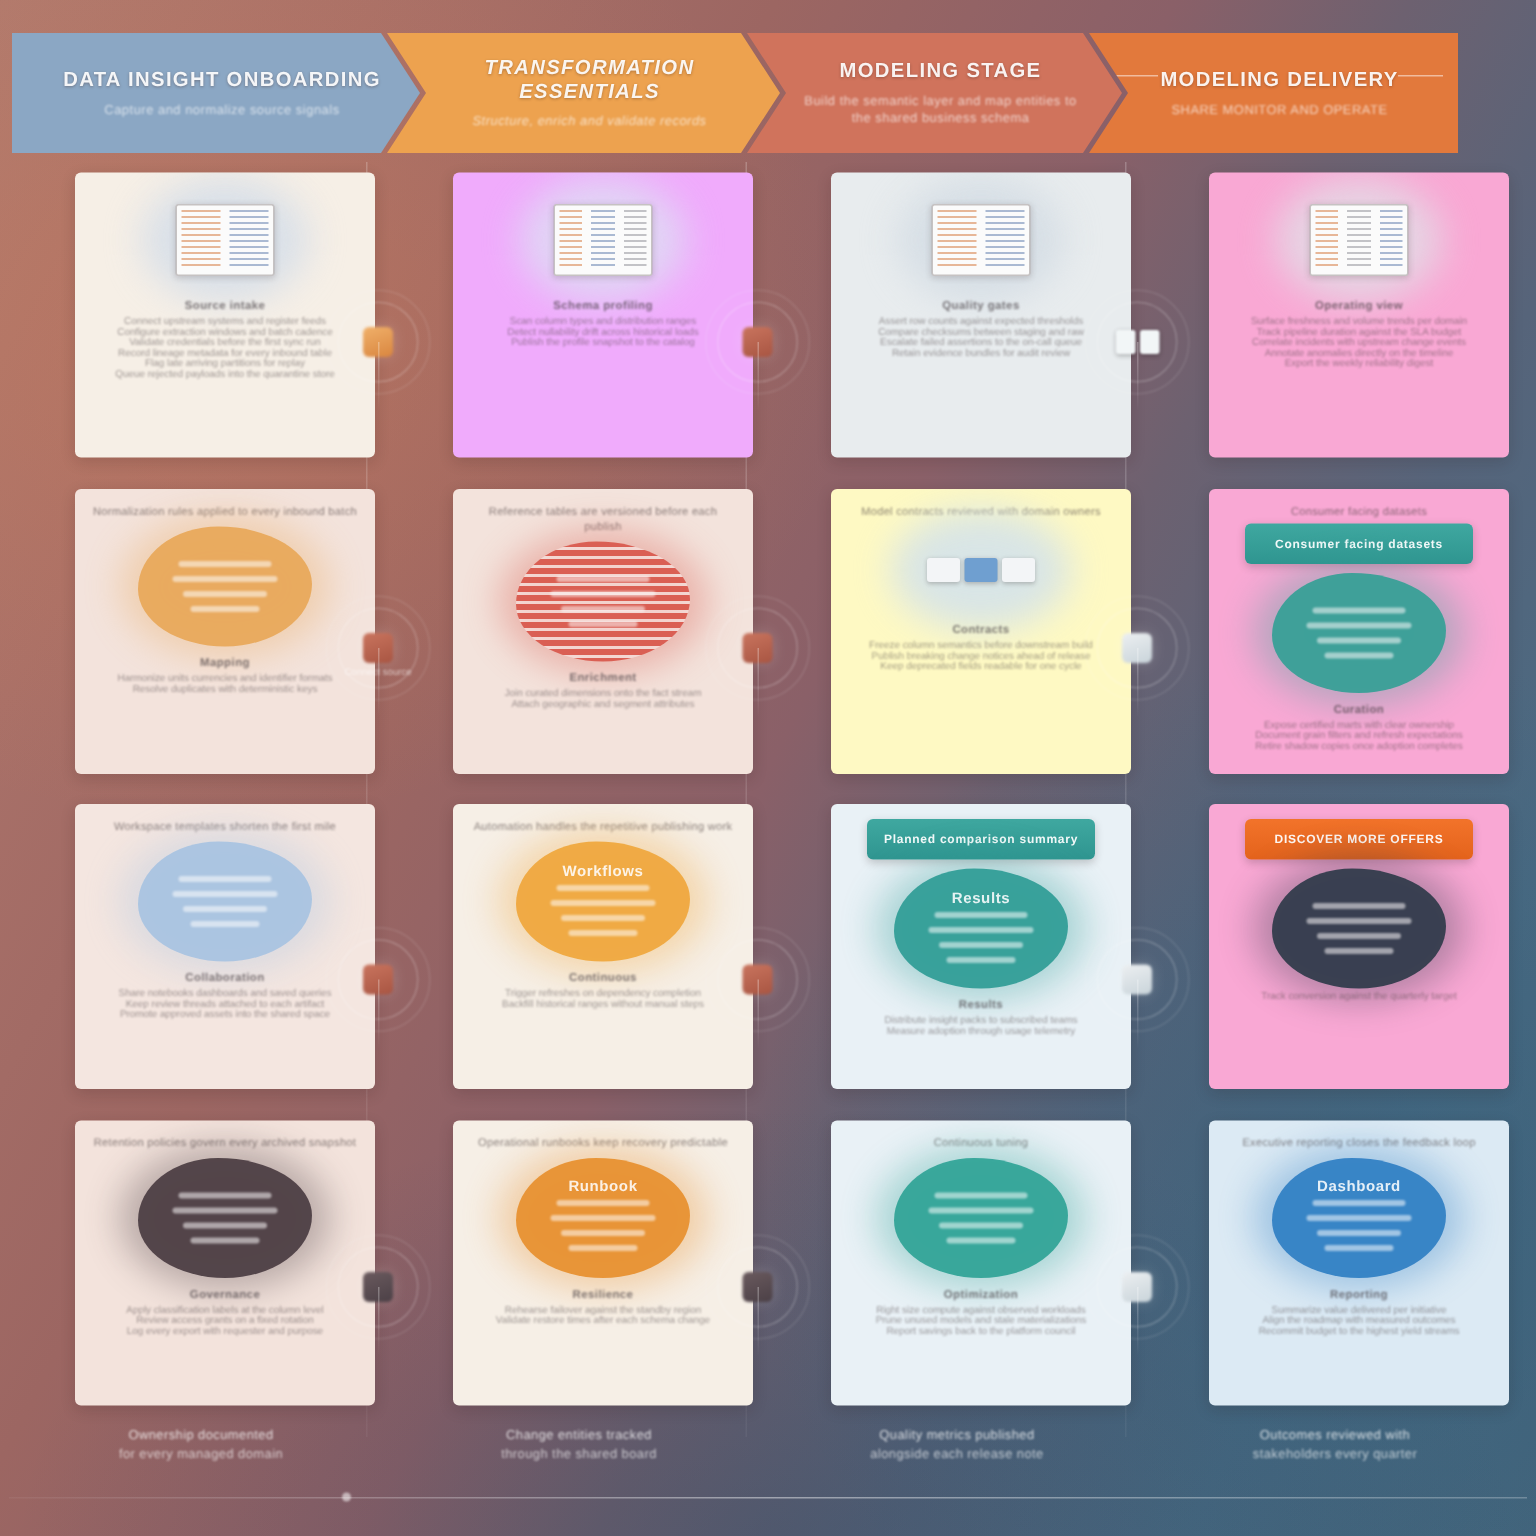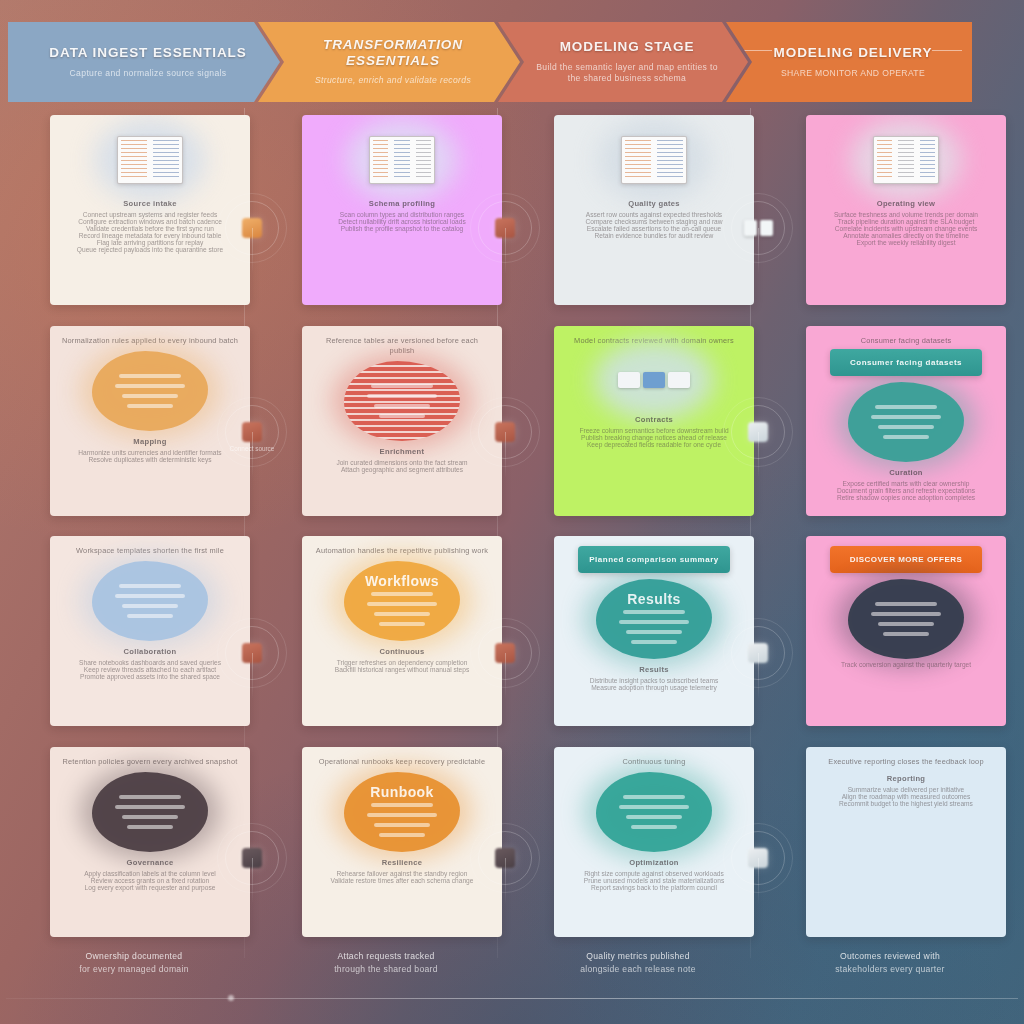--- a/index.html
+++ b/index.html
@@ -100,21 +100,21 @@
     padding: 10px 12px;
     display: flex; flex-direction: column;
     box-shadow: 0 3px 10px rgba(40,20,20,.16);
     overflow: hidden;
   }
   .card.tone-cream  { background: #f6efe6; }
   .card.tone-blush  { background: #f3e3dc; }
   .card.tone-rose   { background: #f4e6e0; }
   .card.tone-paper  { background: #f0abfc; }
   .card.tone-mist   { background: #e8ecee; }
-  .card.tone-ice    { background: #bef264; }
+  .card.tone-ice    { background: #fef9c3; }
   .card.tone-steel  { background: #f9a8d4; }
   .card.tone-frost  { background: #e9f1f6; }
   .card.tone-sky    { background: #dceaf4; }
 
   
   .tline {
     height: 4px; border-radius: 2px;
     background: rgba(70,60,62,.26);
     margin: 3px auto;
     filter: blur(0.6px);
@@ -136,21 +136,21 @@
   
   .blob {
     position: relative;
     margin: 2px auto;
     border-radius: 46% 54% 50% 50% / 52% 48% 52% 48%;
     display: flex; flex-direction: column;
     align-items: center; justify-content: center;
     filter: blur(0.4px);
   }
   .blob-label {
-    font-size: 14px; font-weight: 700; color: rgba(255,255,255,.9);
+    font-size: 10px; font-weight: 700; color: rgba(255,255,255,.9);
     letter-spacing: .4px; filter: blur(0.5px);
   }
 
   .halo {
     position: absolute; border-radius: 50%;
     filter: blur(12px); z-index: 0;
   }
 
   
   .device {
@@ -249,21 +249,21 @@
 <div id="bg-veil"></div>
 
 <div id="cols">
     <div class="track" style="left: 244px;"></div>
     <div class="track" style="left: 497px;"></div>
     <div class="track" style="left: 750px;"></div>
   </div>
 
 <div id="header">
     <div class="chev" style="background: rgb(139, 167, 196); width: 272px; z-index: 10;">
-      <div class="chev-title">DATA INGEST ESSENTIALS</div>
+      <div class="chev-title">DATA INSIGHT ONBOARDING</div>
       <div class="chev-sub">Capture and normalize source signals</div>
     </div>
     <div class="chev" style="background: rgb(237, 162, 79); width: 262px; z-index: 9; font-style: italic;">
       <div class="chev-title">TRANSFORMATION ESSENTIALS</div>
       <div class="chev-sub">Structure, enrich and validate records</div>
     </div>
     <div class="chev" style="background: rgb(208, 115, 92); width: 250px; z-index: 8;">
       <div class="chev-title">MODELING STAGE</div>
       <div class="chev-sub">Build the semantic layer and map entities to the shared business schema</div>
     </div>
@@ -563,37 +563,47 @@
         <div class="card-body">
           <div>Right size compute against observed workloads</div>
           <div>Prune unused models and stale materializations</div>
           <div>Report savings back to the platform council</div>
         </div>
       </div>
     </div>
     <div class="cell">
       <div class="card tone-sky">
         <div class="card-head">Executive reporting closes the feedback loop</div>
+        <div style="position: relative; display: flex; align-items: center; justify-content: center; flex: 0 0 auto; height: 84px;">
+          <div class="halo" style="width: 140px; height: 96px; background: rgb(47, 127, 196); opacity: 0.35;"></div>
+          <div class="blob" style="width: 116px; height: 80px; background: rgb(47, 127, 196); z-index: 1; opacity: 0.92;">
+            <div class="blob-label">Dashboard</div>
+            <div class="tline light" style="width: 62px;"></div>
+            <div class="tline light" style="width: 70px;"></div>
+            <div class="tline light" style="width: 56px;"></div>
+            <div class="tline light" style="width: 46px;"></div>
+          </div>
+        </div>
         <div class="card-cap">Reporting</div>
         <div class="card-body">
           <div>Summarize value delivered per initiative</div>
           <div>Align the roadmap with measured outcomes</div>
           <div>Recommit budget to the highest yield streams</div>
         </div>
       </div>
     </div>
   </div>
 
 <div id="footer">
     <div class="foot">
       <div class="foot-l1">Ownership documented</div>
       <div class="foot-l2">for every managed domain</div>
     </div>
     <div class="foot">
-      <div class="foot-l1">Attach requests tracked</div>
+      <div class="foot-l1">Change entities tracked</div>
       <div class="foot-l2">through the shared board</div>
     </div>
     <div class="foot">
       <div class="foot-l1">Quality metrics published</div>
       <div class="foot-l2">alongside each release note</div>
     </div>
     <div class="foot">
       <div class="foot-l1">Outcomes reviewed with</div>
       <div class="foot-l2">stakeholders every quarter</div>
     </div>

